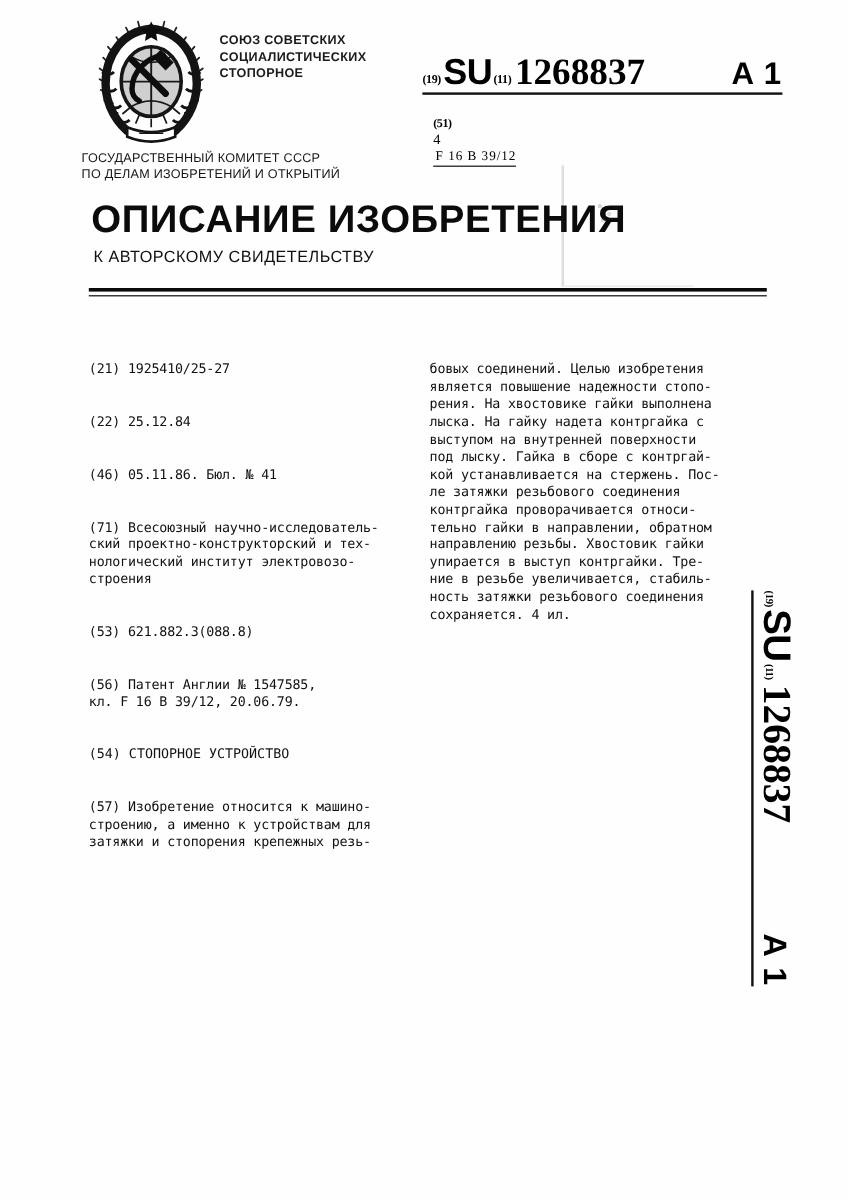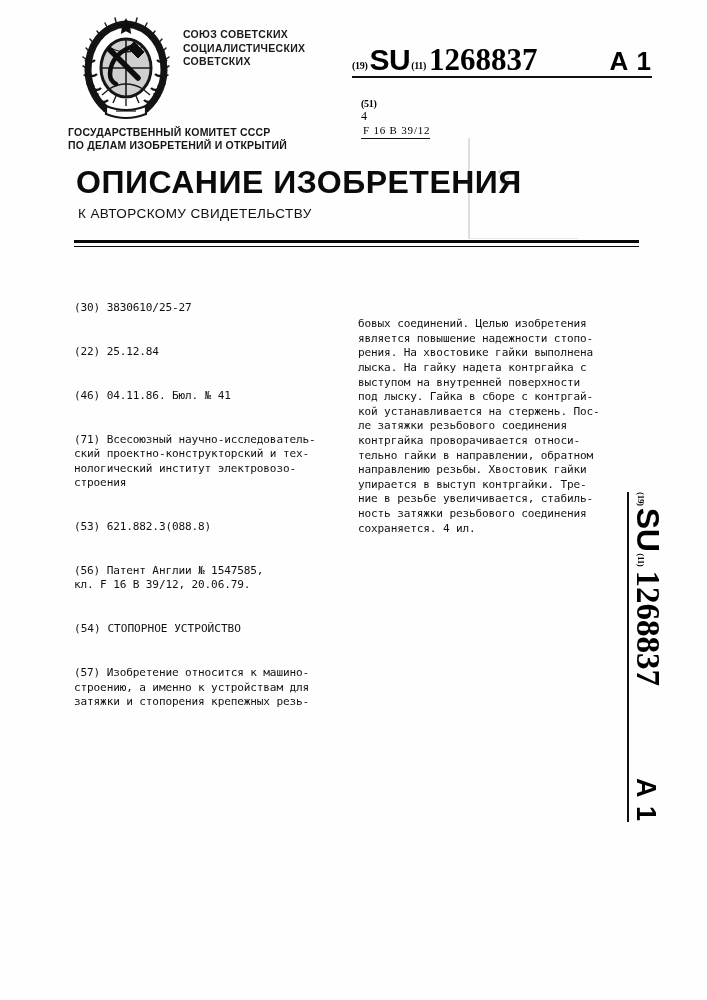--- a/index.html
+++ b/index.html
@@ -124,21 +124,21 @@
     padding-bottom: 2px;
     letter-spacing: 0.8px;
     padding-left: 2px;
   }
 
   .committee {
     position: absolute;
     left: 68px;
     top: 126px;
     font-family: "Liberation Sans", "DejaVu Sans", sans-serif;
-    font-weight: bold;
+    font-weight: normal;
     font-size: 10.5px;
     line-height: 13px;
     letter-spacing: 0.2px;
     color: #161616;
   }
 
   .main-title {
     position: absolute;
     left: 76px;
     top: 164px;
@@ -220,21 +220,21 @@
     letter-spacing: -0.15px;
     white-space: pre-wrap;
   }
   .col-left {
     left: 74px;
     top: 0;
     width: 272px;
   }
   .col-right {
     left: 358px;
-    top: 16px;
+    top: 0;
     width: 280px;
   }
   .col p {
     margin: 0;
   }
   .title-54 {
     letter-spacing: 0px;
   }
 
   
@@ -345,21 +345,21 @@
           <path d="M40 95 h20" stroke-width="1.2"></path>
         </g>
 
         <path d="M50 2 l2.6 5.4 5.9 .8 -4.3 4.1 1 5.8 -5.2 -2.8 -5.2 2.8 1 -5.8 -4.3 -4.1 5.9 -.8 Z" fill="#0d0d0d"></path>
       </svg>
     </div>
 
     <div class="union-lines">
       <div>СОЮЗ СОВЕТСКИХ</div>
       <div>СОЦИАЛИСТИЧЕСКИХ</div>
-      <div>СОВЕТСКИХ</div>
+      <div>СТОПОРНОЕ</div>
     </div>
 
     <div class="patnum-block">
       <div class="patnum-row">
         <span class="inid-sm">(19)</span>
         <span class="su-mark">SU</span>
         <span class="inid-sm">(11)</span>
         <span class="num-mark">1268837</span>
         <span class="kind-mark">A 1</span>
       </div>
@@ -381,23 +381,23 @@
 
     <div class="stamp-artifact"></div>
   </div>
 
   <div class="rule-thick"></div>
   <div class="rule-thin"></div>
 
   <div class="columns">
 
     <div class="col col-left">
-      <p>(30) 3830610/25-27</p>
+      <p>(21) 1925410/25-27</p>
       <p>(22) 25.12.84</p>
-      <p>(46) 04.11.86. Бюл. № 41</p>
+      <p>(46) 05.11.86. Бюл. № 41</p>
       <p>(71) Всесоюзный научно-исследователь-
 ский проектно-конструкторский и тех-
 нологический институт электровозо-
 строения</p>
       <p>(53) 621.882.3(088.8)</p>
       <p>(56) Патент Англии № 1547585,
 кл. F 16 B 39/12, 20.06.79.</p>
       <p class="title-54">(54) СТОПОРНОЕ УСТРОЙСТВО</p>
       <p>(57) Изобретение относится к машино-
 строению, а именно к устройствам для

